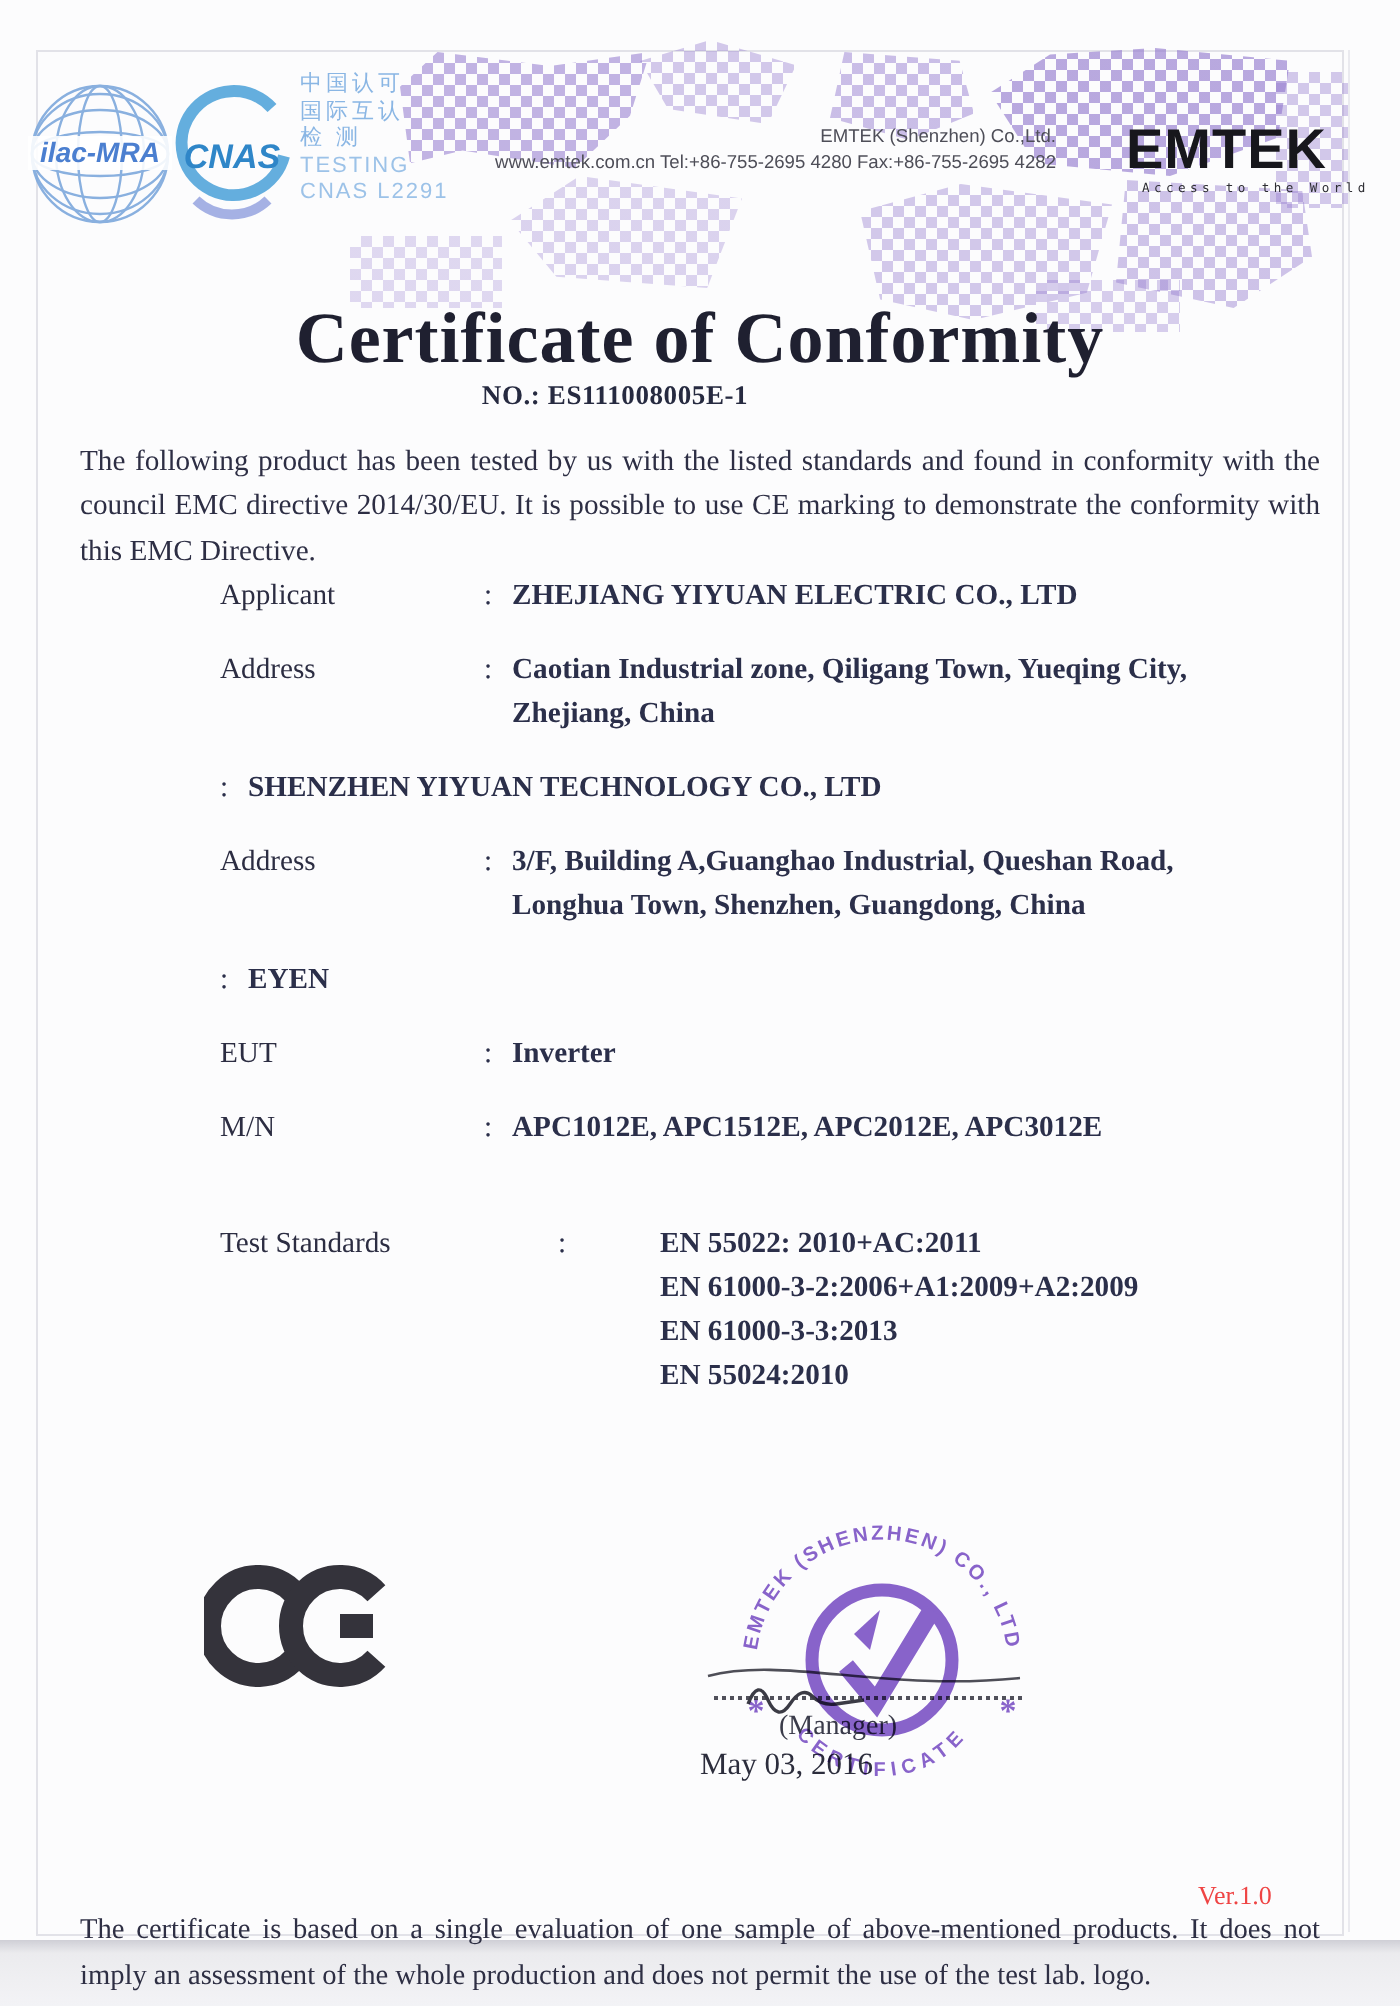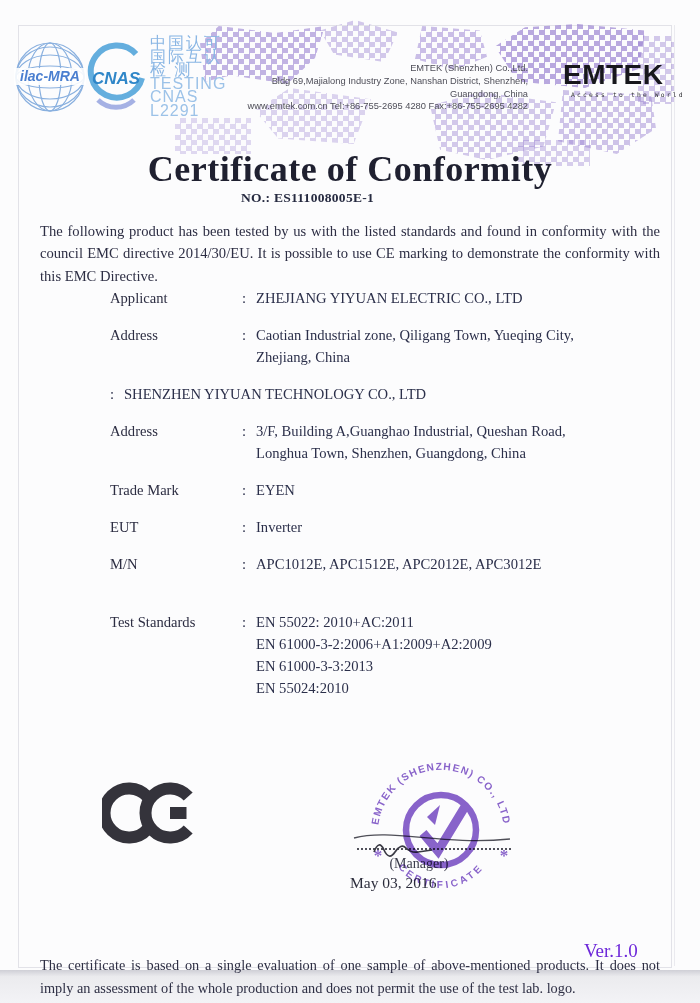--- a/index.html
+++ b/index.html
@@ -20,52 +20,52 @@
   .m4{left:495px;top:24px;width:150px;height:64px;opacity:.8;clip-path:polygon(0 35%,20% 5%,55% 0,100% 10%,96% 70%,60% 100%,15% 90%);}
   .m5{left:558px;top:90px;width:98px;height:64px;opacity:.55;clip-path:polygon(5% 0,95% 8%,100% 60%,60% 100%,0 80%);}
   .m6{left:430px;top:92px;width:126px;height:68px;opacity:.5;clip-path:polygon(0 20%,40% 0,100% 15%,90% 80%,45% 100%,8% 85%);}
   .m7{left:255px;top:88px;width:116px;height:56px;opacity:.4;clip-path:polygon(0 40%,30% 0,100% 20%,85% 100%,20% 90%);}
   .m8{left:175px;top:118px;width:76px;height:36px;opacity:.35;}
   .m9{left:638px;top:36px;width:36px;height:68px;opacity:.5;}
   .m10{left:518px;top:140px;width:72px;height:26px;opacity:.45;}
   .hdr{z-index:1;}
   
   .cn-block{left:150px;top:36px;width:80px;line-height:13.5px;font-family:"Liberation Sans",sans-serif;
-            font-size:16px;color:#8ab6e4;letter-spacing:2px;}
+            font-size:11px;color:#8ab6e4;letter-spacing:2px;}
   .cn-block .en{letter-spacing:1px;color:#9cc2e8;}
   
   .lab-block{left:240px;top:62px;width:288px;text-align:right;font-family:"Liberation Sans",sans-serif;
              font-size:9.3px;line-height:12.8px;color:#4e4e58;}
   
   .emtek{left:563px;top:60px;width:130px;text-align:left;}
   .emtek .word{font-family:"Liberation Sans",sans-serif;font-weight:800;font-size:28px;
                letter-spacing:.5px;color:#17171c;line-height:30px;}
   .emtek .tag{font-family:"DejaVu Sans Mono",monospace;font-size:6.3px;letter-spacing:2.2px;color:#2e2e34;margin-top:1px;padding-left:8px;}
   
   .title{left:0;top:148px;width:700px;text-align:center;font-size:36px;font-weight:bold;color:#1f2030;letter-spacing:.5px;}
   .cert-no{left:0;top:190px;width:615px;text-align:center;font-size:13.5px;font-weight:bold;color:#262a40;letter-spacing:.3px;}
   .intro{left:40px;top:220px;width:620px;font-size:14.6px;line-height:22.3px;text-align:justify;color:#2d2e44;}
   
   .fields{left:110px;top:287px;width:530px;}
   .frow{display:flex;margin-bottom:15px;font-size:14.6px;line-height:22px;color:#2b2f4a;}
   .frow .lbl{width:132px;flex:none;color:#2c2d42;}
   .frow .sep{width:14px;flex:none;text-align:left;}
-  .frow .val{flex:1;white-space:pre-line;}
-  .frow.last{margin-top:36px;}
+  .frow .val{flex:1;white-space:pre-line;font-weight:bold;}
+  .frow.last{margin-top:36px;gap:37px;}
   
   .ce{left:102px;top:780px;}
   
   .stamp{left:355px;top:755px;mix-blend-mode:multiply;opacity:.88;z-index:3;}
   .sig-svg{left:352px;top:826px;z-index:2;}
   .sig-line{left:357px;top:848px;width:154px;height:0;border-top:2px dotted #50505a;z-index:1;}
   .signer{left:357px;top:856px;width:124px;text-align:center;font-size:14px;color:#3a3b4a;z-index:2;}
   .issue-date{left:350px;top:874px;width:128px;text-align:left;font-size:15.5px;color:#2c2d3c;z-index:2;}
   
   .footer-note{left:40px;top:906px;width:620px;font-size:14.3px;line-height:22.5px;text-align:justify;color:#2e2f44;margin-top:48px;}
-  .version{left:584px;top:940px;font-size:19px;color:#6d28d9;}
+  .version{left:599px;top:940px;font-size:13px;color:#ef4444;}
 </style>
 </head>
 <body>
 
 <div class="abs inner-border"></div>
 <div class="abs edge-line"></div>
 <div class="abs bottom-strip"></div>
 
 <div class="map m1"></div>
 <div class="map m2"></div>
@@ -100,21 +100,20 @@
 <div class="abs hdr cn-block">
   <div>中国认可</div>
   <div>国际互认</div>
   <div>检 测</div>
   <div class="en">TESTING</div>
   <div class="en">CNAS L2291</div>
 </div>
 
 <div class="abs hdr lab-block">
   <div>EMTEK (Shenzhen) Co.,Ltd.</div>
-  <div>Bldg 69,Majialong Industry Zone, Nanshan District, Shenzhen, Guangdong, China</div>
   <div>www.emtek.com.cn   Tel:+86-755-2695 4280   Fax:+86-755-2695 4282</div>
 </div>
 
 <div class="abs hdr emtek">
   <div class="word">EMTEK</div>
   <div class="tag">Access to the World</div>
 </div>
 
 <div class="abs title">Certificate of Conformity</div>
 <div class="abs cert-no">NO.: ES111008005E-1</div>
@@ -137,21 +136,20 @@
     <span class="sep">:</span>
     <span class="val">SHENZHEN YIYUAN TECHNOLOGY CO., LTD</span>
   </div>
   <div class="frow">
     <span class="lbl">Address</span>
     <span class="sep">:</span>
     <span class="val">3/F, Building A,Guanghao Industrial, Queshan Road,
 Longhua Town, Shenzhen, Guangdong, China</span>
   </div>
   <div class="frow">
-    <span class="lbl">Trade Mark</span>
     <span class="sep">:</span>
     <span class="val">EYEN</span>
   </div>
   <div class="frow">
     <span class="lbl">EUT</span>
     <span class="sep">:</span>
     <span class="val">Inverter</span>
   </div>
   <div class="frow">
     <span class="lbl">M/N</span>

